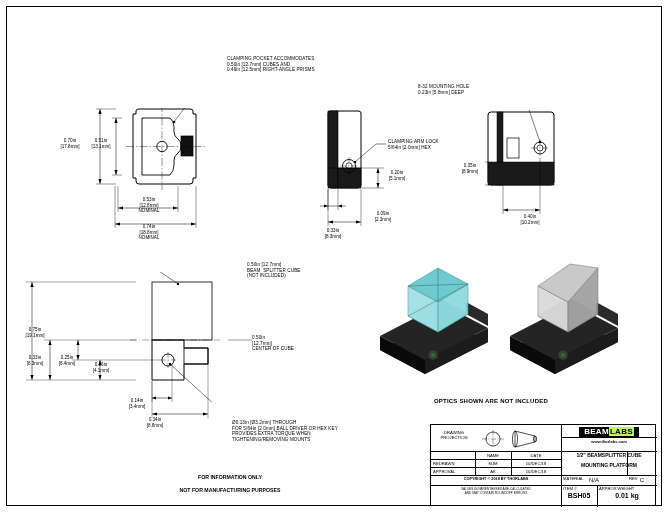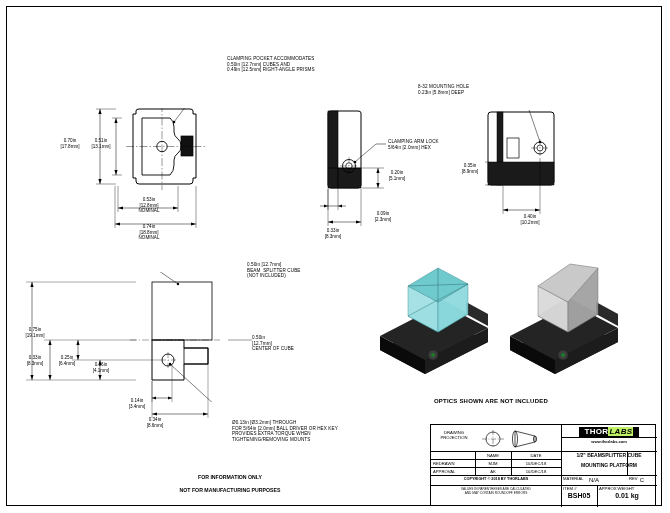--- a/index.html
+++ b/index.html
@@ -332,21 +332,21 @@
 
     <div class="t" style="left:2px;top:43.5px;">APPROVAL</div>
     <div class="tc" style="left:44px;top:43.5px;width:36px;">AK</div>
     <div class="tc" style="left:80px;top:43.5px;width:50px;">10/DEC/18</div>
 
     <div class="tc" style="left:0;top:52px;width:130px;font-weight:bold;font-size:3.8px;">COPYRIGHT © 2018 BY THORLABS</div>
     <div class="tc" style="left:0;top:62px;width:130px;font-size:3.2px;line-height:4px;color:#111;">VALUES IN PARENTHESES ARE CALCULATED
 AND MAY CONTAIN ROUNDOFF ERRORS</div>
 
     <div class="thorbox" style="left:148px;top:2px;width:60px;height:10px;font-size:8px;line-height:10px;text-align:center;letter-spacing:0.3px;">
-      <span>THOR</span><span style="background:#bef264;color:#000;padding:0 1px;font-style:italic;">LABS</span>
+      <span>BEAM</span><span style="background:#bef264;color:#000;padding:0 1px;">LABS</span>
     </div>
     <div class="tc" style="left:130px;top:13.5px;width:96px;font-weight:bold;font-size:4px;">www.thorlabs.com</div>
     <div class="tc" style="left:130px;top:28px;width:96px;font-size:5px;font-weight:bold;">1/2" BEAMSPLITTER CUBE</div>
     <div class="tc" style="left:130px;top:38px;width:96px;font-size:5px;font-weight:bold;">MOUNTING PLATFORM</div>
 
     <div class="t" style="left:132px;top:51px;">MATERIAL</div>
     <div class="tc" style="left:130px;top:52.5px;width:66px;font-size:6px;">N/A</div>
     <div class="t" style="left:198px;top:51px;">REV</div>
     <div class="tc" style="left:196px;top:52.5px;width:30px;font-size:6px;">C</div>
 

